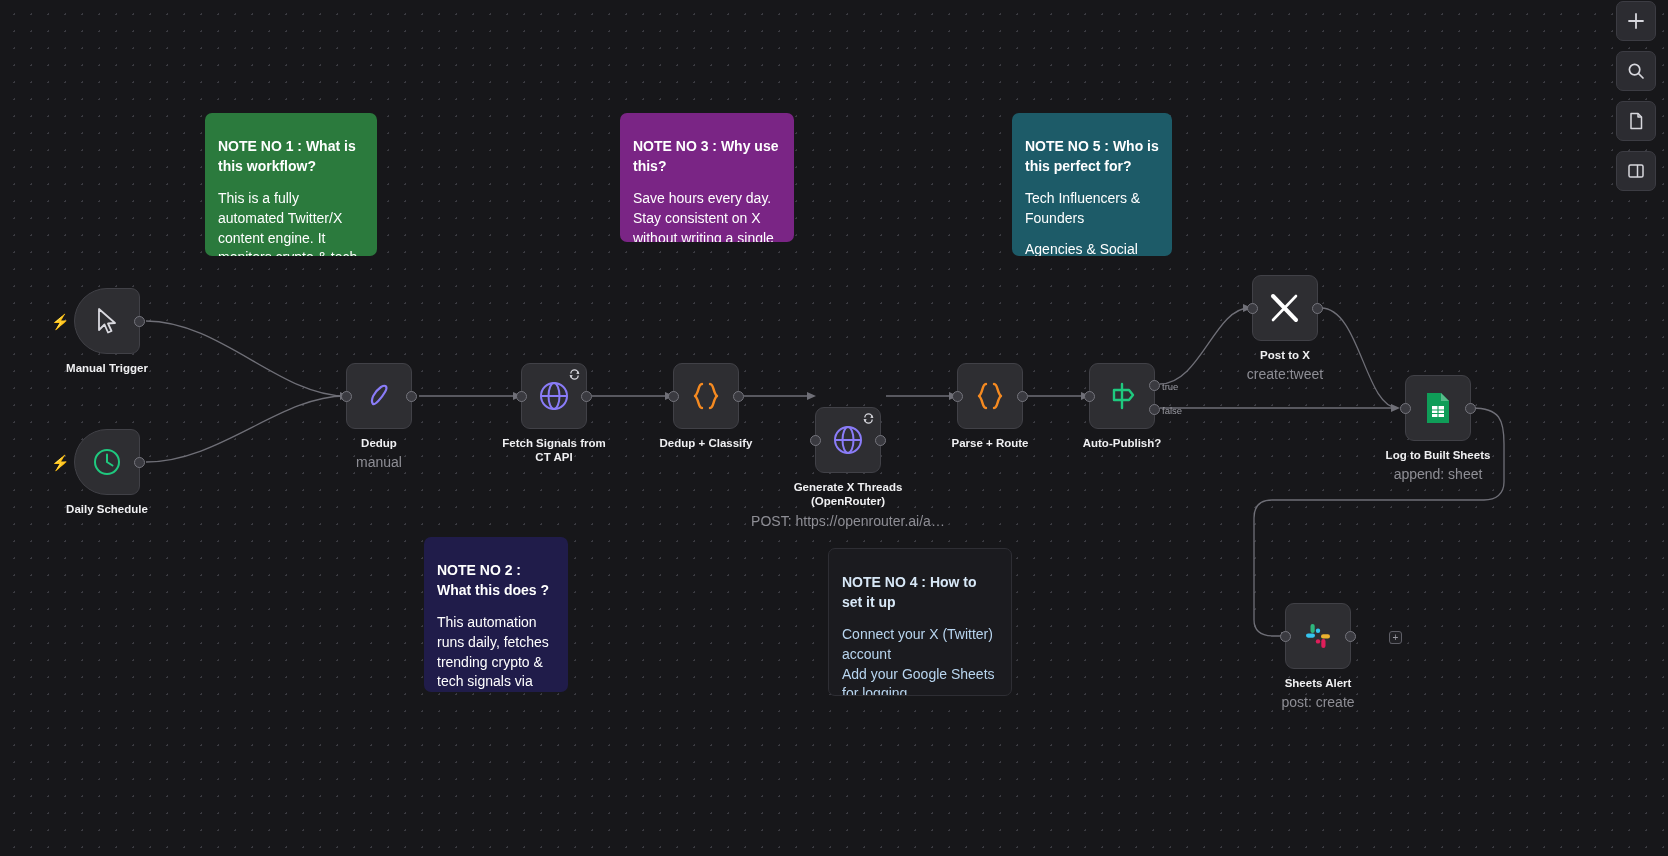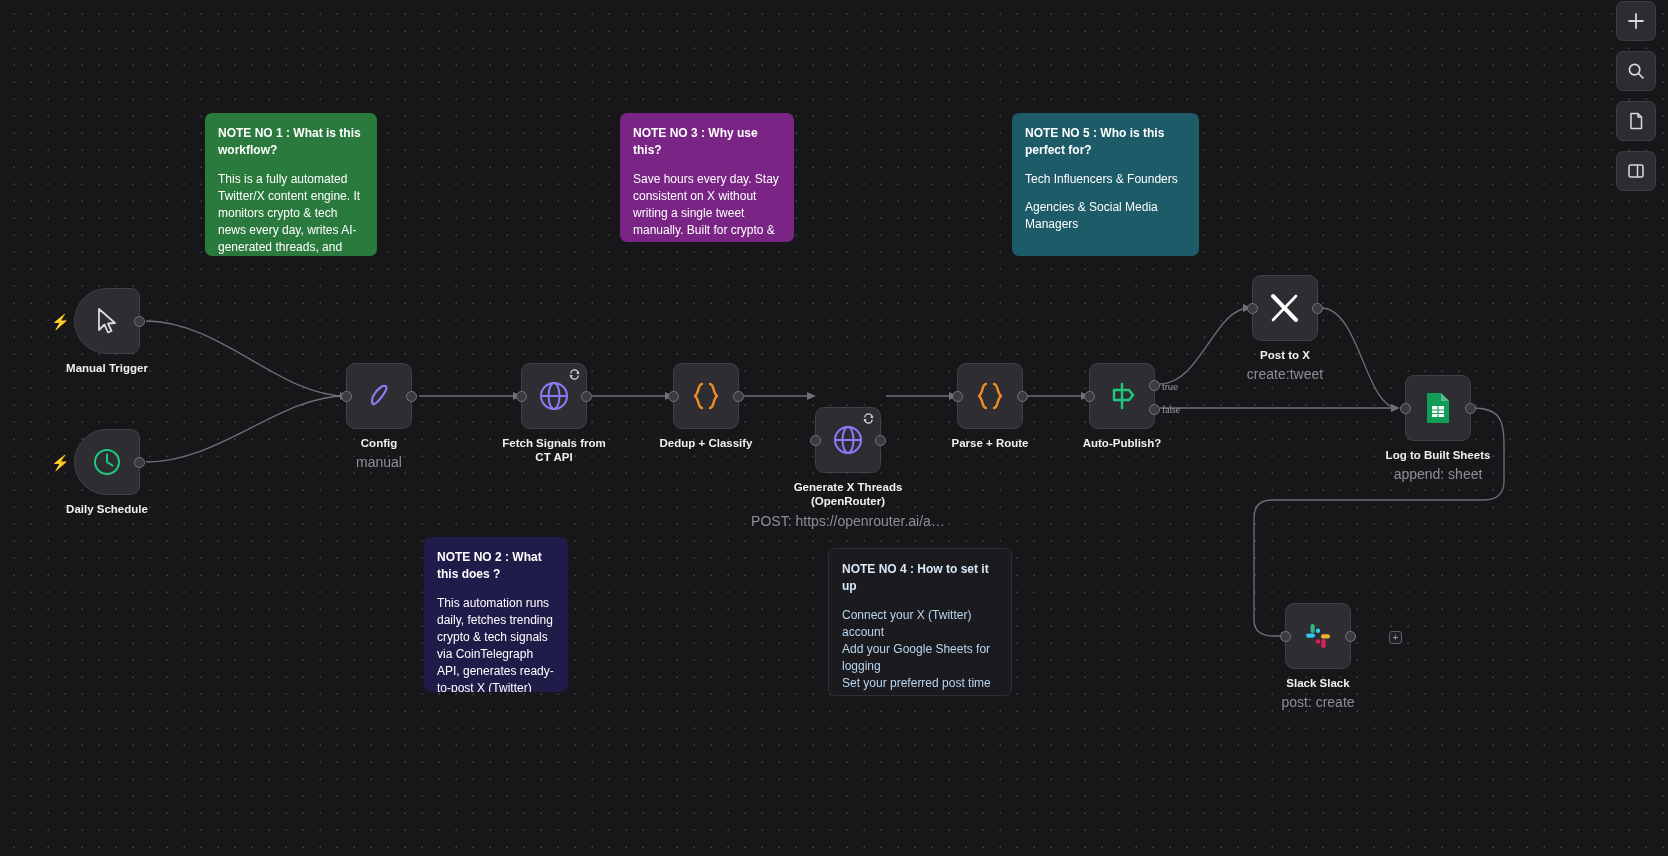--- a/index.html
+++ b/index.html
@@ -15,23 +15,23 @@
     background-color: #17171a;
     background-image: radial-gradient(circle, #3a3a40 1px, transparent 1px);
     background-size: 17px 17px;
     background-position: 6px 6px;
   }
 
   
   .note {
     position: absolute;
     border-radius: 7px;
-    padding: 12px 13px;
+    padding: 24px 13px;
     color: #ffffff;
-    font-size: 12px;
+    font-size: 14px;
     line-height: 1.42;
     overflow: hidden;
   }
   .note .nt-title { font-weight: 700; margin-bottom: 12px; }
   .note p { margin: 0 0 11px 0; }
   .note p:last-child { margin-bottom: 0; }
   .note-green  { background: #2b7a3d; }
   .note-purple { background: #7a2585; }
   .note-teal   { background: #1d5b68; }
   .note-navy   { background: #201c4a; }
@@ -185,21 +185,21 @@
   <div class="note note-green" style="left:205px; top:113px; width:172px; height:143px;">
     <div class="nt-title">NOTE NO 1 : What is this workflow?</div>
     <p>This is a fully automated Twitter/X content engine. It monitors crypto &amp; tech news every day, writes AI-generated threads, and posts them to your X account — all without you lifting a finger.</p>
   </div>
 
   <div class="note note-purple" style="left:620px; top:113px; width:174px; height:129px;">
     <div class="nt-title">NOTE NO 3 : Why use this?</div>
     <p>Save hours every day. Stay consistent on X without writing a single tweet manually. Built for crypto &amp; tech creators who want to grow their audience on autopilot.</p>
   </div>
 
-  <div class="note note-teal" style="left:1012px; top:113px; width:187px; height:143px;">
+  <div class="note note-teal" style="left:1012px; top:113px; width:160px; height:143px;">
     <div class="nt-title">NOTE NO 5 : Who is this perfect for?</div>
     <p>Tech Influencers &amp; Founders</p>
     <p>Agencies &amp; Social Media Managers</p>
 
   </div>
 
   <div class="note note-navy" style="left:424px; top:537px; width:144px; height:155px;">
     <div class="nt-title">NOTE NO 2 : What this does ?</div>
     <p>This automation runs daily, fetches trending crypto &amp; tech signals via CoinTelegraph API, generates ready-to-post X (Twitter) threads using AI, and posts them automatically — zero manual effort.</p>
   </div>
@@ -237,21 +237,21 @@
   </div>
 
   <div class="node" style="left:346px; top:363px;">
     <span class="port in"></span>
     <span>
       <svg width="32" height="32" viewBox="0 0 32 32">
         <path d="M10 24 C 7 20, 11 12, 18 7 C 23 4, 25 7, 22 12 C 18 19, 12 25, 10 24 Z" fill="none" stroke="#8a7cf8" stroke-width="2.2" stroke-linejoin="round"></path>
       </svg>
     </span>
     <span class="port out"></span>
-    <span class="node-label">Config</span>
+    <span class="node-label">Dedup</span>
     <span class="node-sub" style="top:89px;">manual</span>
   </div>
 
   <div class="node" style="left:521px; top:363px;">
     <span class="port in"></span>
     <span class="retry-badge">
       <svg width="11" height="11" viewBox="0 0 12 12">
         <path d="M2 5 A4 4 0 0 1 10 5" fill="none" stroke="#d6d6dc" stroke-width="1.4"></path>
         <polygon points="10,2.2 11.4,5.4 7.9,5.2" fill="#d6d6dc"></polygon>
         <path d="M10 7 A4 4 0 0 1 2 7" fill="none" stroke="#d6d6dc" stroke-width="1.4"></path>
@@ -319,21 +319,21 @@
     <span class="port in"></span>
     <span>
       <svg width="34" height="32" viewBox="0 0 34 32">
         <path d="M17 4 L17 28" stroke="#1fc97f" stroke-width="2.4" stroke-linecap="round"></path>
         <path d="M9 10 L24 10 L28 15 L24 20 L9 20 Z" fill="none" stroke="#1fc97f" stroke-width="2.4" stroke-linejoin="round"></path>
       </svg>
     </span>
     <span class="port o-true"></span>
     <span class="port o-false"></span>
     <span class="port-lbl" style="top:17px;">true</span>
-    <span class="port-lbl" style="top:41px;font-family:Liberation Serif, serif;">false</span>
+    <span class="port-lbl" style="top:41px;">false</span>
     <span class="node-label">Auto-Publish?</span>
   </div>
 
   <div class="node" style="left:1252px; top:275px;">
     <span class="port in"></span>
     <span>
       <svg width="32" height="32" viewBox="0 0 32 32">
         <path d="M4 4 L27 28 M27 4 L4 28" stroke="#ffffff" stroke-width="2.6" stroke-linecap="round" fill="none"></path>
         <path d="M4 4 L27 28" stroke="#ffffff" stroke-width="4" stroke-linecap="round"></path>
       </svg>
@@ -365,21 +365,21 @@
         <rect x="3" y="12.5" width="9" height="4.2" rx="2.1" fill="#36c5f0"></rect>
         <rect x="7.5" y="3" width="4.2" height="9" rx="2.1" fill="#2eb67d"></rect>
         <rect x="18" y="13.3" width="9" height="4.2" rx="2.1" fill="#ecb22e"></rect>
         <rect x="18.3" y="18" width="4.2" height="9" rx="2.1" fill="#e01e5a"></rect>
         <rect x="12.8" y="7.5" width="4.4" height="4.4" rx="2.2" fill="#36c5f0"></rect>
         <rect x="12.8" y="18.2" width="4.4" height="4.4" rx="2.2" fill="#e01e5a"></rect>
       </svg>
     </span>
     <span class="port out"></span>
     <span class="plus-btn" style="left:103px; top:27px;">+</span>
-    <span class="node-label">Slack Slack</span>
+    <span class="node-label">Sheets Alert</span>
     <span class="node-sub" style="top:89px;">post: create</span>
   </div>
 
   <div class="toolbar">
     <div class="tb-btn">
       <svg width="18" height="18" viewBox="0 0 18 18">
         <path d="M9 2 V16 M2 9 H16" stroke="#d7d7dd" stroke-width="1.8" stroke-linecap="round"></path>
       </svg>
     </div>
     <div class="tb-btn">

